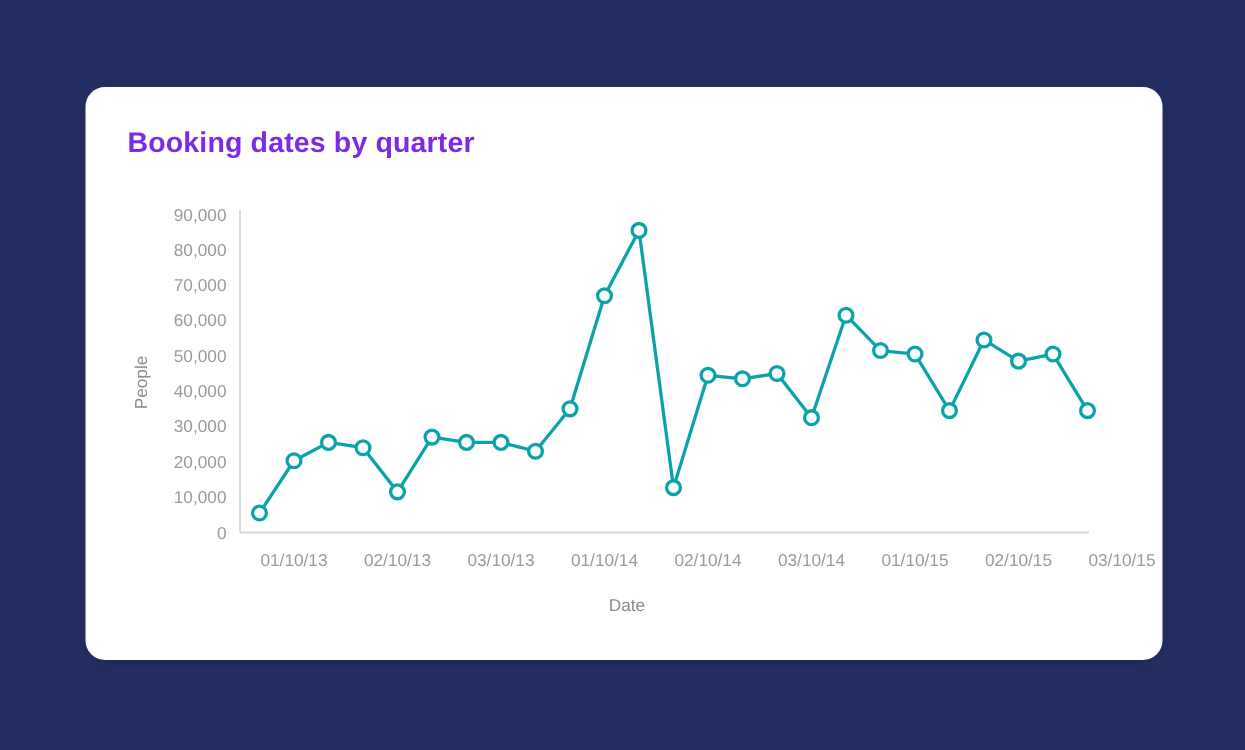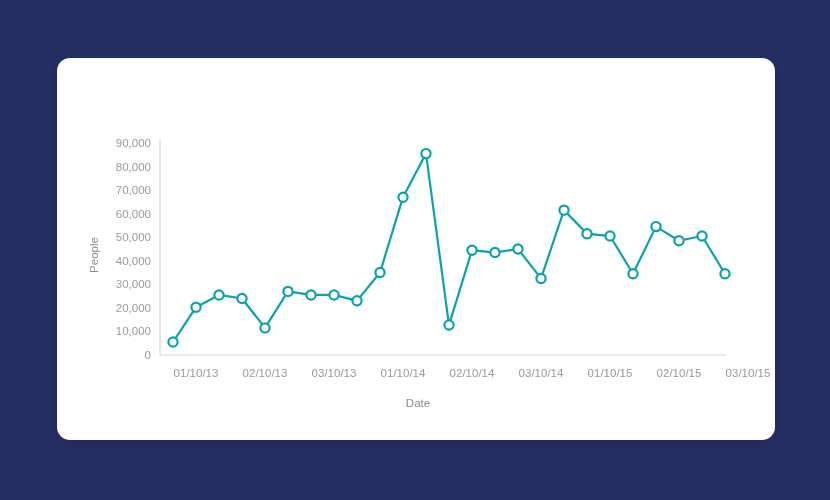--- a/index.html
+++ b/index.html
@@ -74,20 +74,21 @@
   .marker {
     fill: #ffffff;
     stroke-width: 2.2;
   }
 </style>
 </head>
 <body>
 
 <div id="card">
 
+  <div id="chart-title">Booking dates by quarter</div>
 
   <div id="plot-wrap">
     <svg id="chart-svg" width="718" height="382">
       <g id="y-ticks">
           <text class="tick-label ytick" x="94" y="301">0</text>
           <text class="tick-label ytick" x="94" y="277.44444444444446">10,000</text>
           <text class="tick-label ytick" x="94" y="253.88888888888889">20,000</text>
           <text class="tick-label ytick" x="94" y="230.33333333333334">30,000</text>
           <text class="tick-label ytick" x="94" y="206.77777777777777">40,000</text>
           <text class="tick-label ytick" x="94" y="183.22222222222223">50,000</text>

